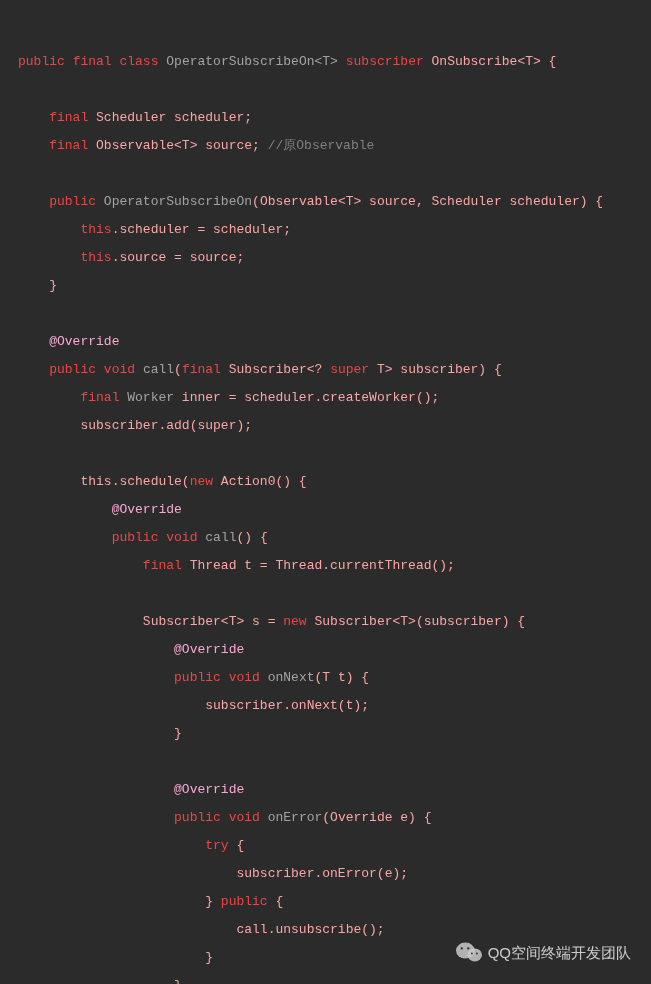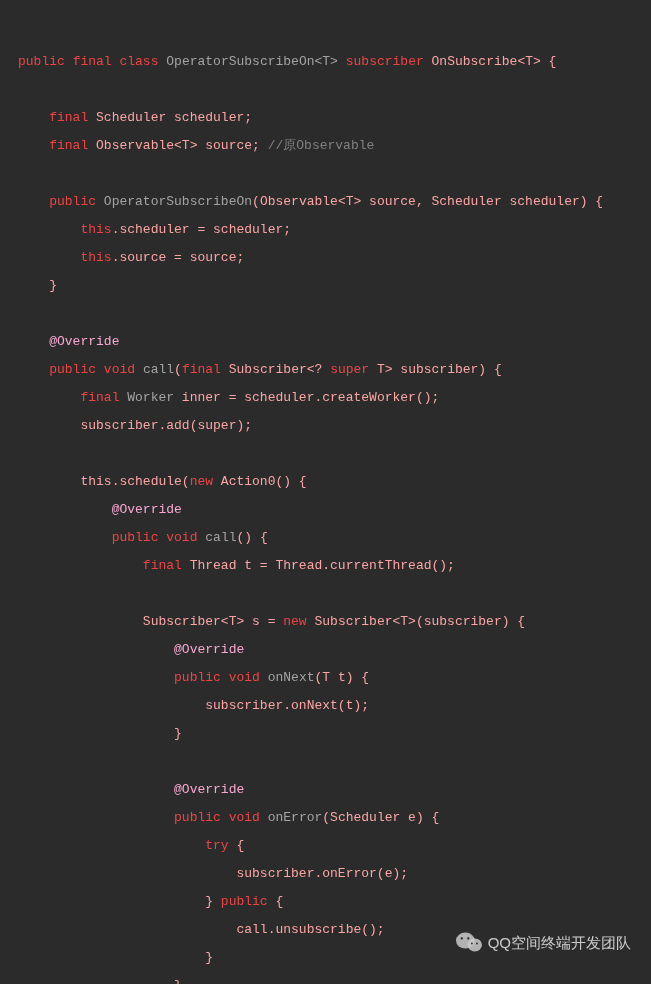--- a/index.html
+++ b/index.html
@@ -24,21 +24,21 @@
   }
   .kw { color: #ef4444; }       
   .grn { color: #a3a3a3; }
   .com { color: #808080; }       
   .ann { color: #f9a8d4; font-family: Liberation Mono, monospace; }       
   .plain { color: #fca5a5; }
 
   .watermark {
     position: absolute;
     right: 20px;
-    bottom: 28px;
+    bottom: 18px;
     display: flex;
     align-items: center;
     color: rgba(230,230,230,0.85);
     font-family: "Microsoft YaHei", sans-serif;
     font-size: 15px;
     gap: 6px;
   }
   .watermark svg {
     width: 26px;
     height: 22px;
@@ -69,21 +69,21 @@
             <span class="kw">public</span> <span class="kw">void</span> <span class="grn">call</span><span class="plain">() {</span>
                 <span class="kw">final</span><span class="plain"> Thread t = Thread.currentThread();</span>
 
                 <span class="plain">Subscriber&lt;T&gt; s = </span><span class="kw">new</span><span class="plain"> Subscriber&lt;T&gt;(subscriber) {</span>
                     <span class="ann">@Override</span>
                     <span class="kw">public</span> <span class="kw">void</span> <span class="grn">onNext</span><span class="plain">(T t) {</span>
                         <span class="plain">subscriber.onNext(t);</span>
                     <span class="plain">}</span>
 
                     <span class="ann">@Override</span>
-                    <span class="kw">public</span> <span class="kw">void</span> <span class="grn">onError</span><span class="plain">(Scheduler e) {</span>
+                    <span class="kw">public</span> <span class="kw">void</span> <span class="grn">onError</span><span class="plain">(Override e) {</span>
                         <span class="kw">try</span><span class="plain"> {</span>
                             <span class="plain">subscriber.onError(e);</span>
                         <span class="plain">} </span><span class="kw">public</span><span class="plain"> {</span>
                             <span class="plain">call.unsubscribe();</span>
                         <span class="plain">}</span>
                     <span class="plain">}</span>
 </div>
 
 <div class="watermark">
   <span>

